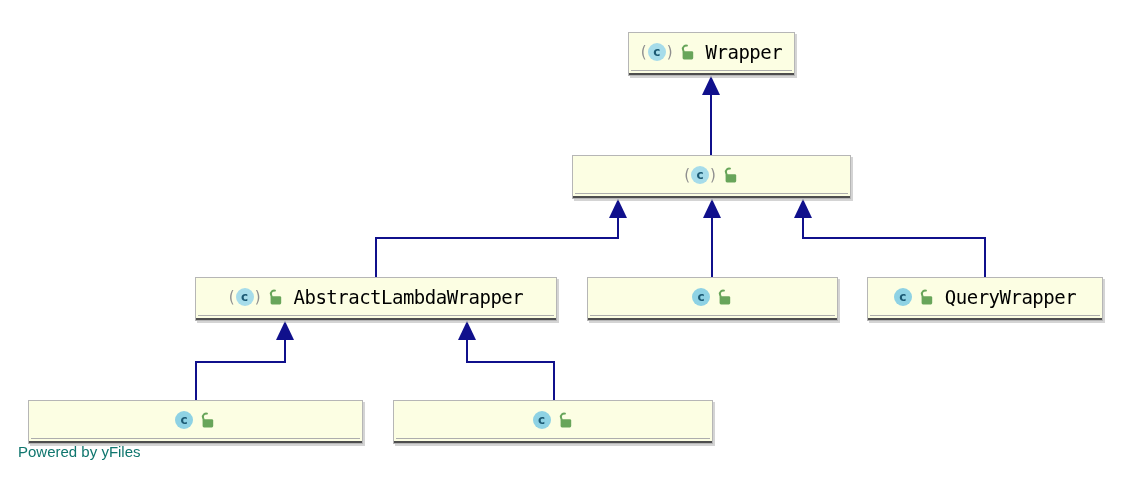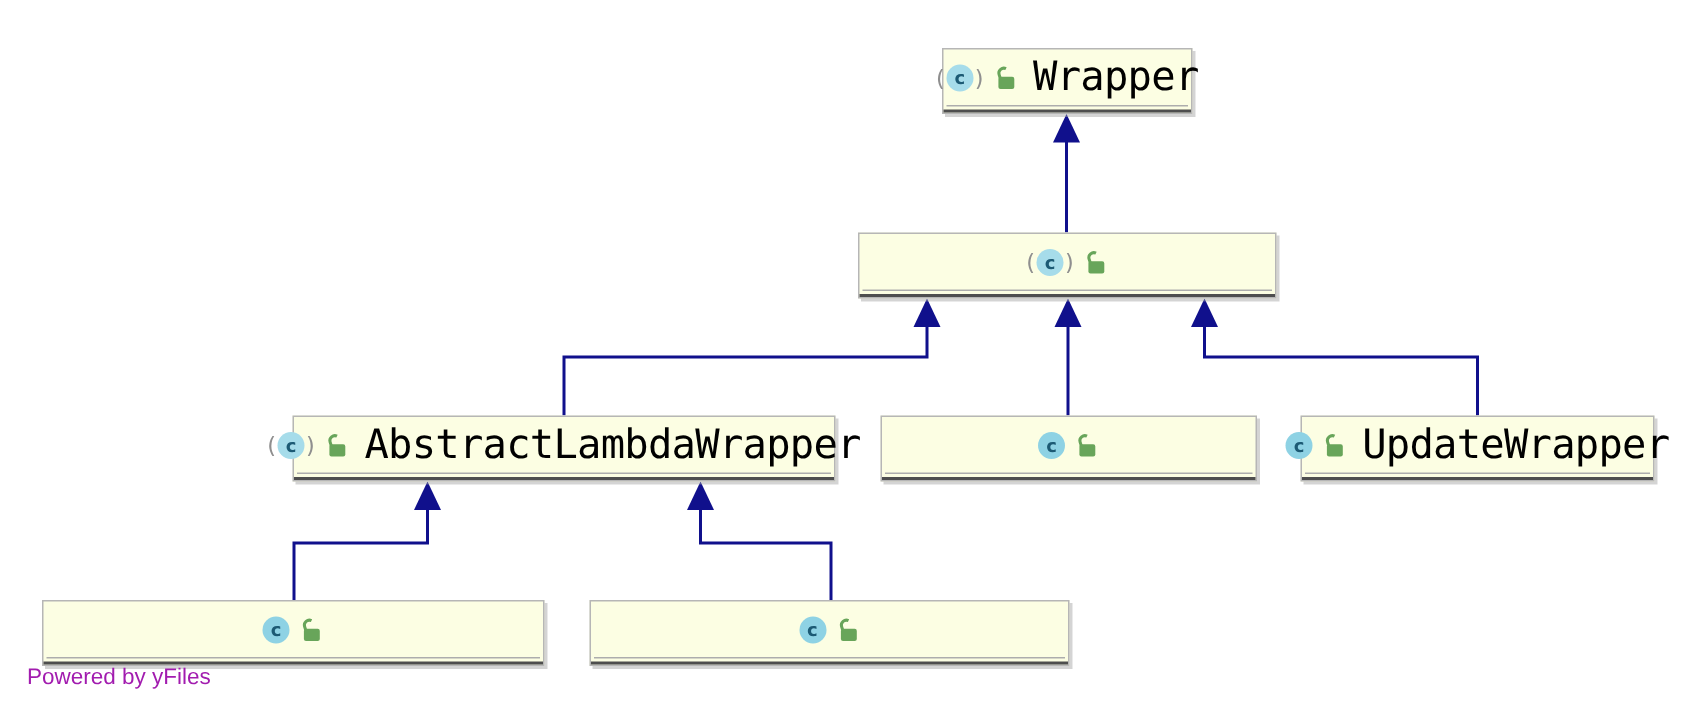--- a/index.html
+++ b/index.html
@@ -23,21 +23,21 @@
     gap:10px;padding:0 8px 5px 8px;
     cursor:pointer;
   }
   .node::before{ 
     content:'';position:absolute;left:2px;right:2px;bottom:4px;height:1px;background:#adadad;
   }
   .node::after{ 
     content:'';position:absolute;left:0;right:0;bottom:0;height:2px;background:#4e4e4e;
   }
   .node .label{
-    font-size:27px;color:#000;white-space:nowrap;letter-spacing:-0.5px;
+    font-size:19px;color:#000;white-space:nowrap;letter-spacing:-0.5px;
   }
   .icon-cluster{display:flex;align-items:center;gap:5px;flex:none;}
   .class-circle{
     position:relative;width:18px;height:18px;border-radius:50%;
     background:#8ed2e4;color:#1c5a74;
     font-size:12px;font-weight:bold;line-height:18px;text-align:center;
     font-family:"DejaVu Sans","Liberation Sans",sans-serif;
     flex:none;
   }
   .abstract-wrap{position:relative;display:flex;align-items:center;flex:none;}
@@ -46,21 +46,21 @@
     color:#8f8f8f;font-size:15px;line-height:18px;
     font-family:"DejaVu Sans","Liberation Sans",sans-serif;
     flex:none;
   }
   .paren.open{margin-right:1px;}
   .paren.close{margin-left:1px;}
   .lock-icon{flex:none;display:block;}
   .watermark{
     position:absolute;left:18px;top:443px;
     font-family:"Liberation Sans","DejaVu Sans",sans-serif;
-    font-size:15px;color:#a21caf;white-space:nowrap;
+    font-size:15px;color:#0f766e;white-space:nowrap;
   }
 </style>
 </head>
 <body>
 
 <div class="canvas">
 
   <svg class="edges" viewBox="0 0 1134 477">
     <g>
       <polyline class="edge-line" points="711,155 711,94"></polyline>
@@ -143,21 +143,21 @@
   </div>
 
   <div class="node" style="left:867px;top:277px;width:236px;">
     <span class="icon-cluster">
       <span class="class-circle">c</span>
       <svg class="lock-icon" width="18" height="18" viewBox="0 0 18 18">
         <path d="M5.8 9 L5.8 6.6 A3.3 3.3 0 0 1 11.4 4.3" fill="none" stroke="#68a55a" stroke-width="2" transform="rotate(-18 5.8 9)"></path>
         <rect x="4.6" y="8.2" width="10.6" height="8.2" rx="1.4" fill="#68a55a"></rect>
       </svg>
     </span>
-    <span class="label">UpdateWrapper</span>
+    <span class="label">QueryWrapper</span>
   </div>
 
   <div class="node" style="left:28px;top:400px;width:335px;">
     <span class="icon-cluster">
       <span class="class-circle">c</span>
       <svg class="lock-icon" width="18" height="18" viewBox="0 0 18 18">
         <path d="M5.8 9 L5.8 6.6 A3.3 3.3 0 0 1 11.4 4.3" fill="none" stroke="#68a55a" stroke-width="2" transform="rotate(-18 5.8 9)"></path>
         <rect x="4.6" y="8.2" width="10.6" height="8.2" rx="1.4" fill="#68a55a"></rect>
       </svg>
     </span>

